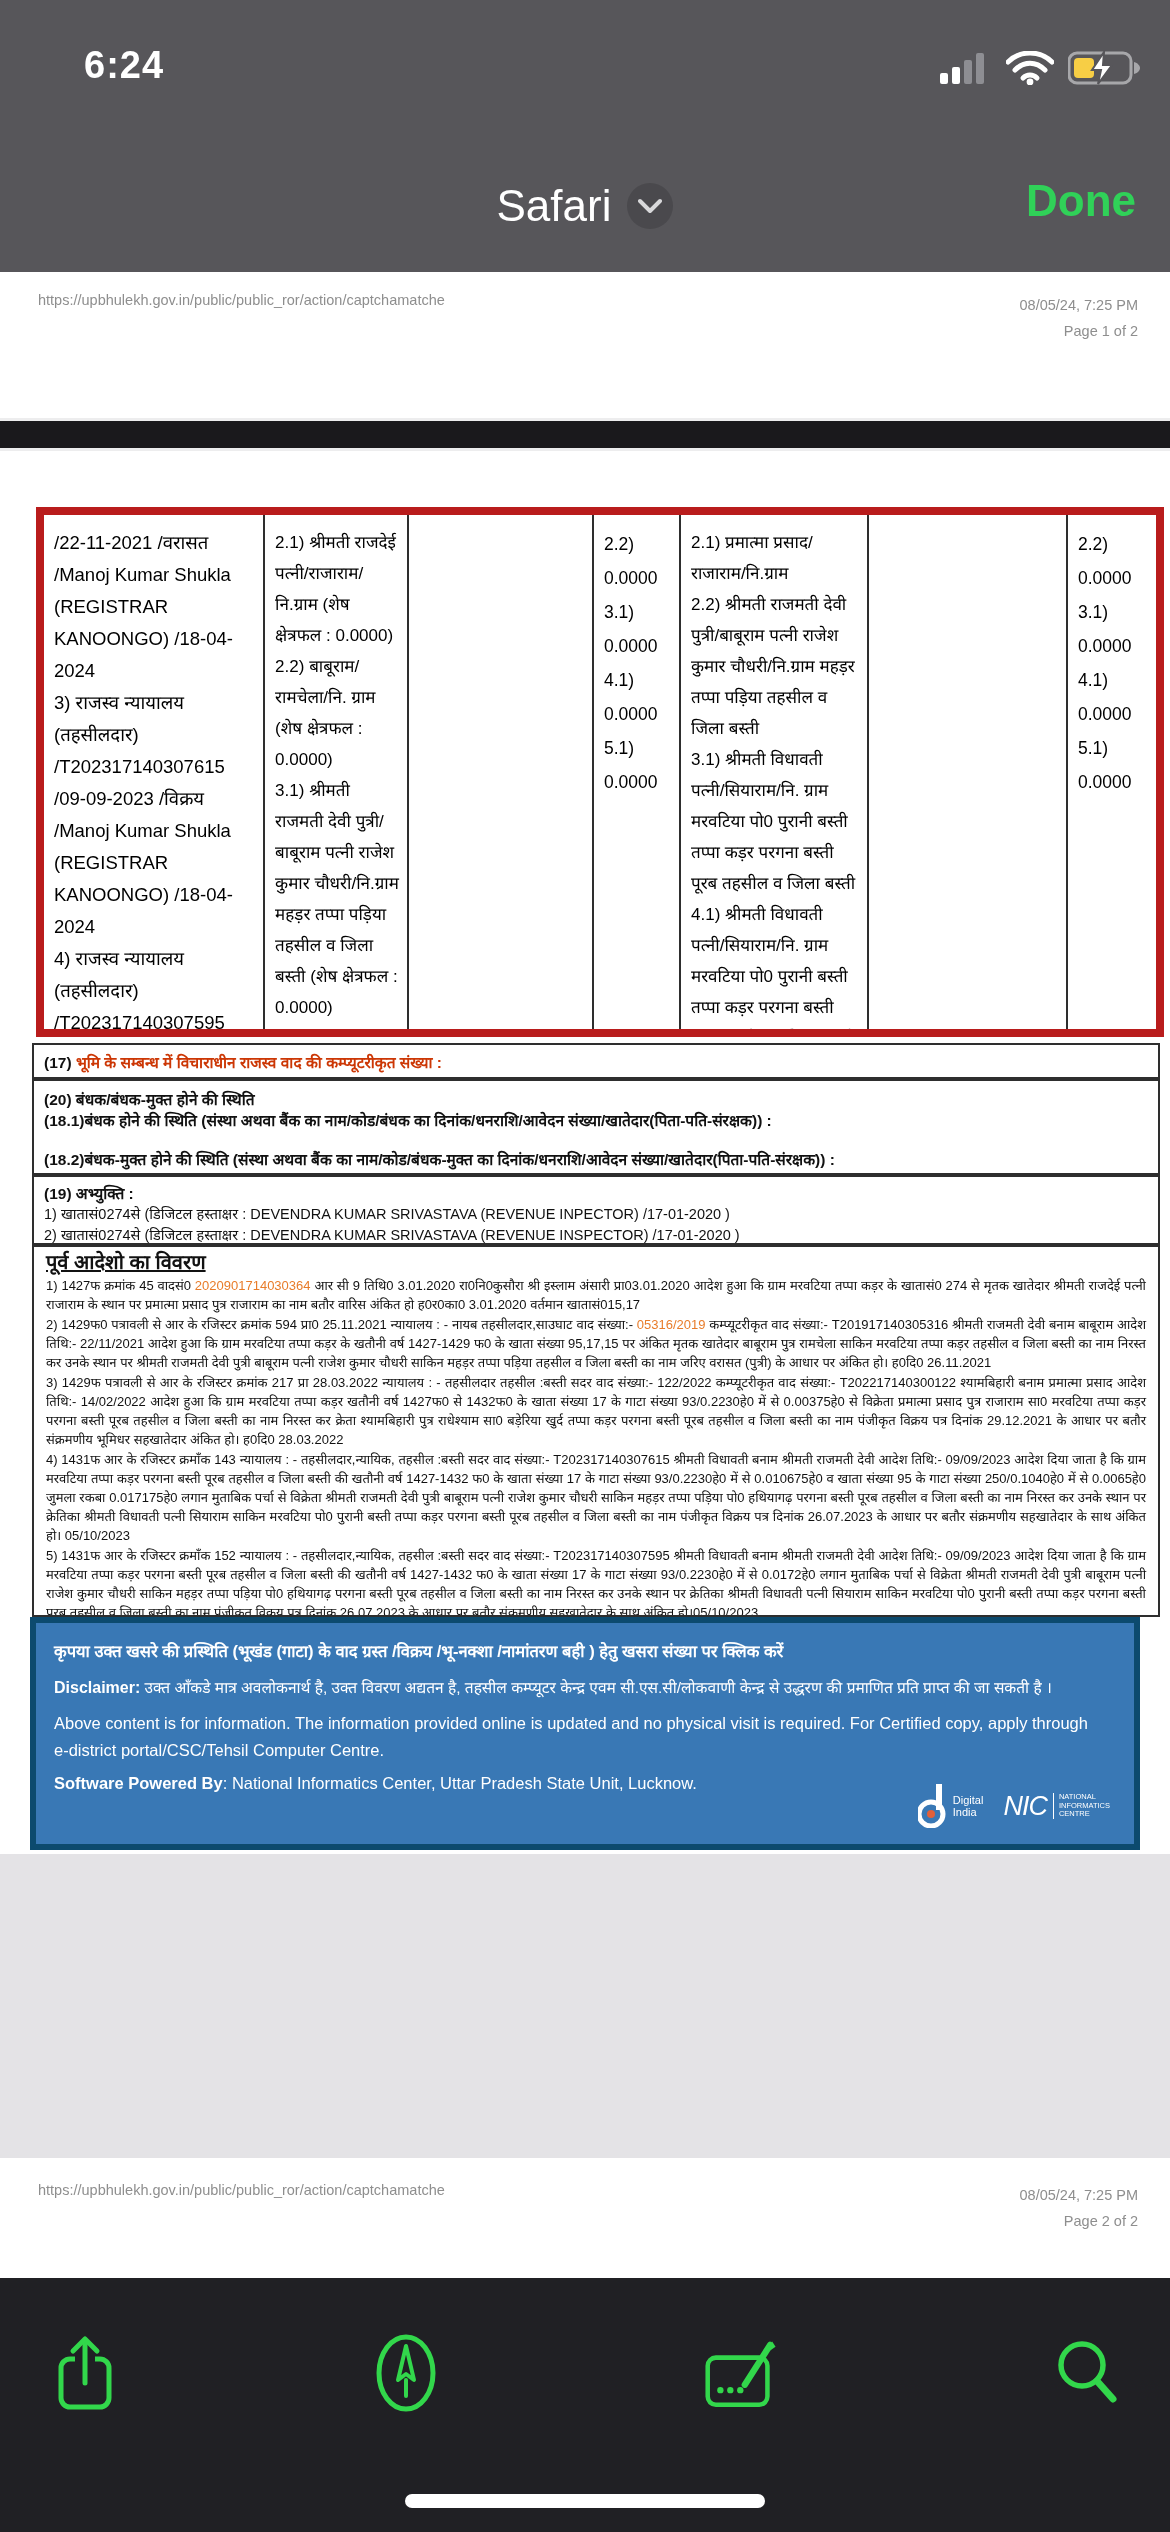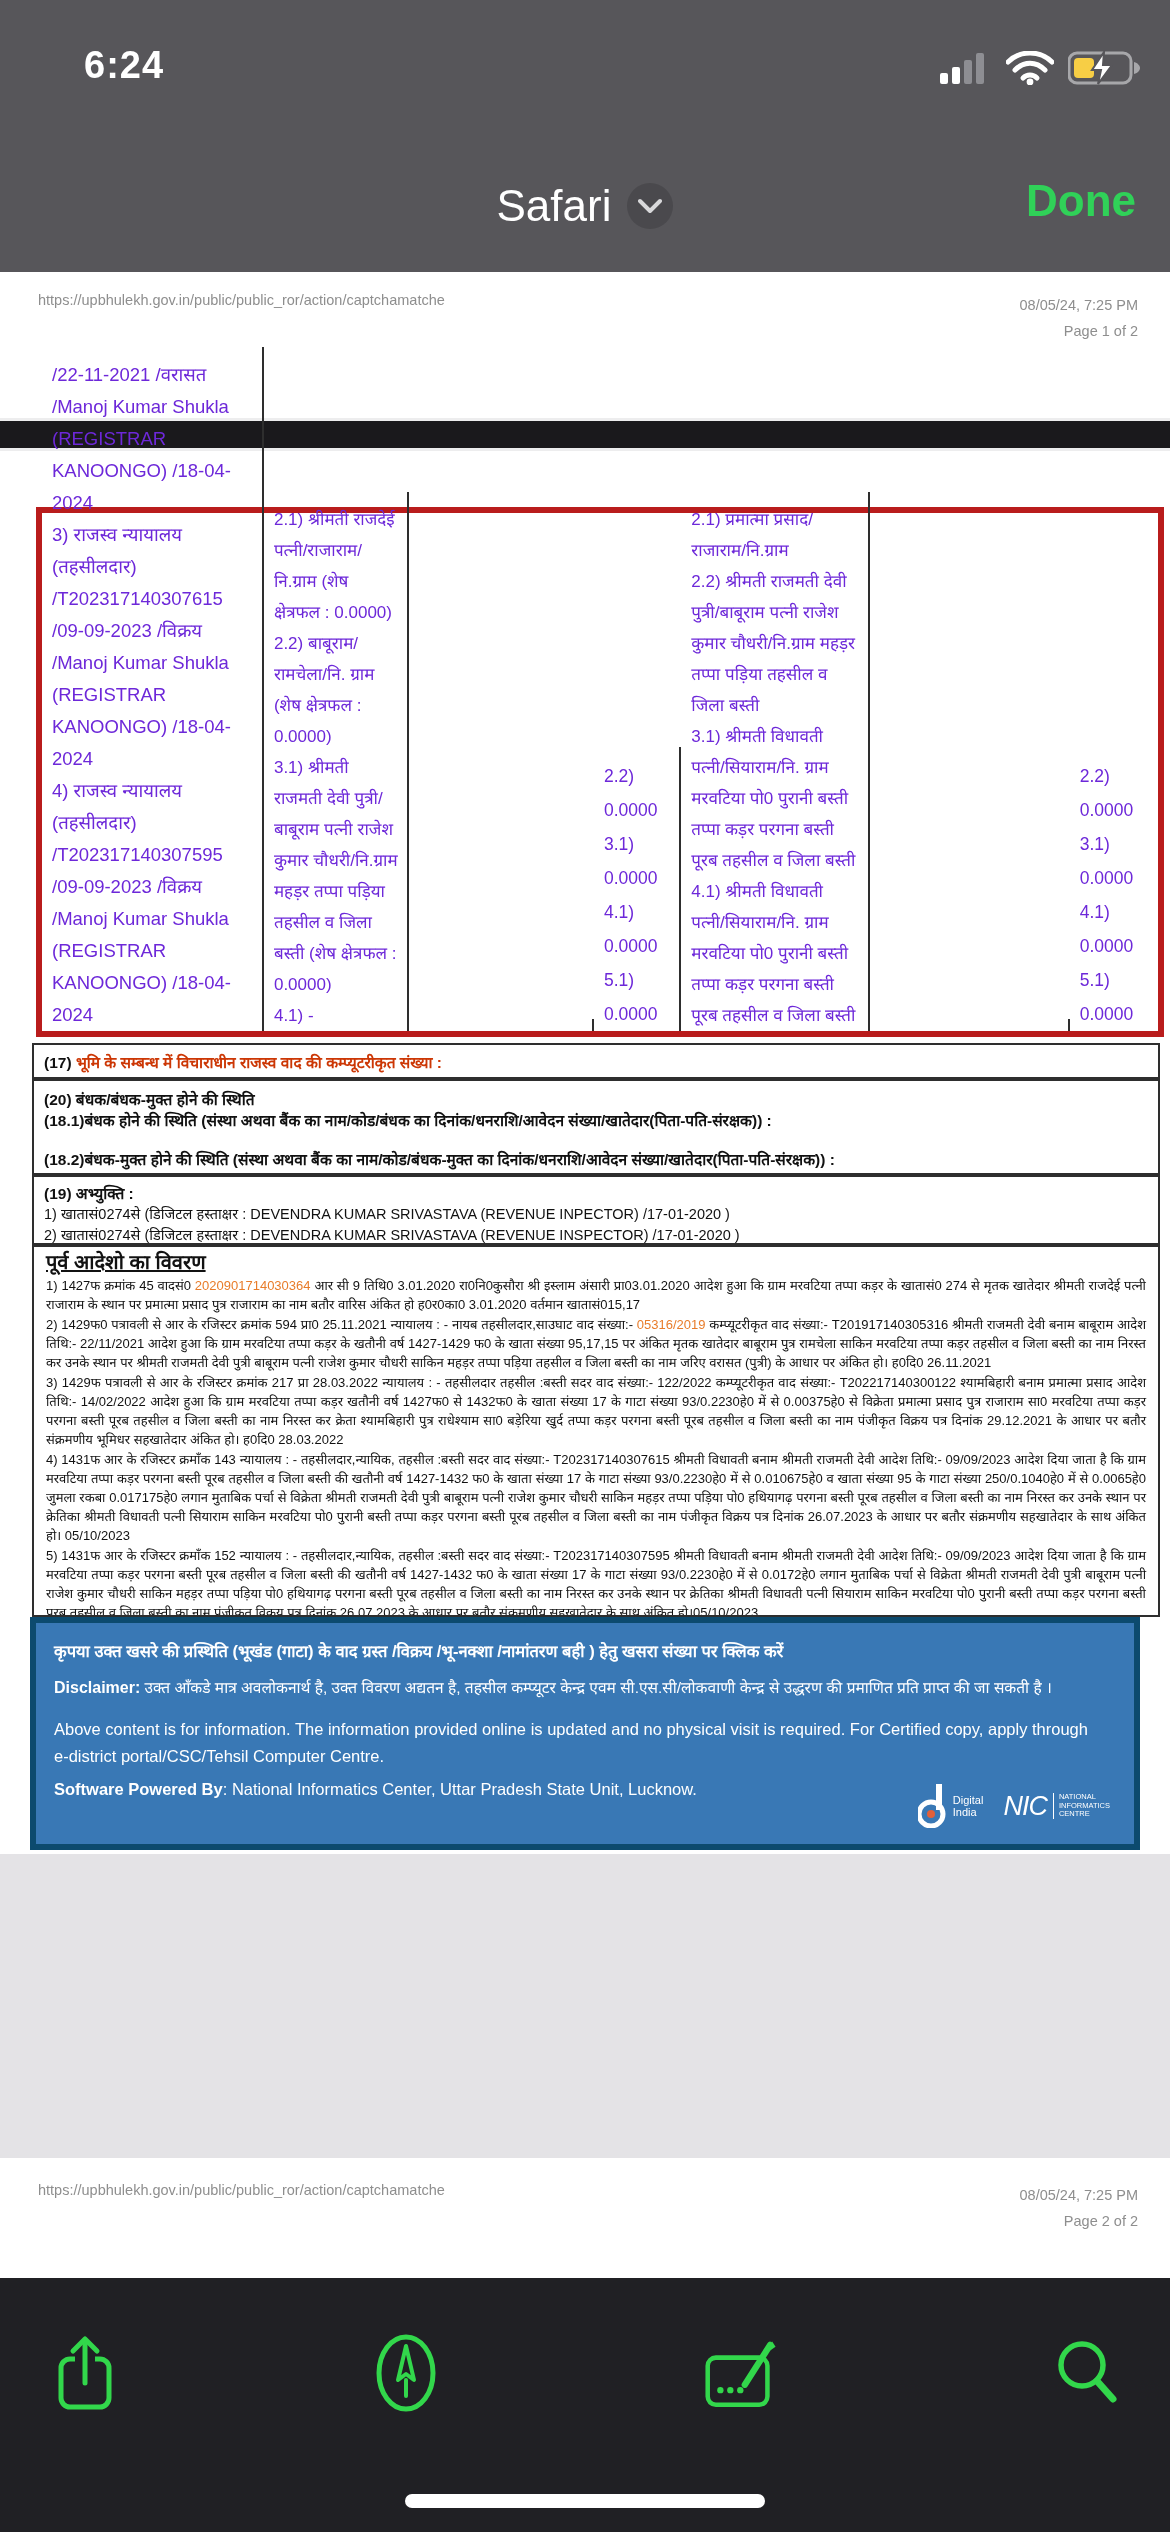--- a/index.html
+++ b/index.html
@@ -12,21 +12,21 @@
   .sheet-title-row{position:absolute;left:0;top:176px;width:100%;height:60px;display:flex;align-items:center;justify-content:center;gap:16px;}
   .sheet-title{font-size:44px;color:#ffffff;font-weight:400;}
   .chev-circle{width:46px;height:46px;border-radius:50%;background:#4a494d;display:flex;align-items:center;justify-content:center;}
   .done-btn{position:absolute;right:34px;top:176px;font-size:44px;color:#30d158;font-weight:600;}
   
   .pg-head{position:absolute;left:0;width:1170px;font-size:14.5px;color:#8e8e8e;}
   .pg-url{position:absolute;left:38px;top:0;}
   .pg-right{position:absolute;right:32px;top:0;text-align:right;line-height:26px;}
   .band-black{position:absolute;left:0;top:421px;width:1170px;height:27px;background:#1a191c;box-shadow:0 -3px 0 #ededee,0 3px 0 #ededee;}
   
-  .rtable{position:absolute;left:36px;top:507px;width:1128px;height:530px;display:flex;border:6px solid #b91c1c;box-sizing:border-box;color:#6d28d9;align-items:flex-end;}
+  .rtable{position:absolute;left:36px;top:507px;width:1128px;height:530px;display:flex;border:8px solid #b91c1c;box-sizing:border-box;color:#000000;}
   .rcol{box-sizing:border-box;border-right:2px solid #2e2e2e;padding:12px 8px 0 10px;overflow:hidden;}
   .rcol:last-child{border-right:none;}
   .col-a{width:224px;font-size:18.5px;line-height:32px;}
   .col-b{width:146px;font-size:17px;line-height:31px;}
   .col-c{width:187px;}
   .col-d{width:88px;font-size:17.5px;line-height:34px;}
   .col-e{width:190px;font-size:17px;line-height:31px;}
   .col-f{width:202px;}
   .col-g{width:89px;font-size:17.5px;line-height:34px;}
   
@@ -38,21 +38,21 @@
   .sec19{top:1175px;height:70px;padding:5px 10px 0 10px;font-size:15px;}
   .sec19 .hd{font-weight:700;font-size:15.5px;}
   .sec19 .itm{font-size:14.5px;line-height:21px;}
   .orders{top:1245px;height:372px;padding:6px 12px 0 12px;font-size:13px;line-height:19px;overflow:hidden;}
   .orders .hd{font-weight:700;font-size:20px;text-decoration:underline;margin-bottom:4px;}
   .order-item{text-align:justify;margin:0 0 1px 0;}
   .case-link{color:#e87c2a;}
   
   .blue-box{position:absolute;left:30px;top:1617px;width:1110px;height:233px;background:#3978b5;border:6px solid #0c4a6e;box-sizing:border-box;color:#fff;padding:16px 19px 0 18px;}
   .bb-l1{font-weight:700;font-size:16.5px;margin-bottom:14px;}
-  .bb-dis{font-size:15.5px;margin-bottom:18px;}
+  .bb-dis{font-size:15.5px;margin-bottom:12px;}
   .bb-dis b{font-size:16px;}
   .bb-en{font-size:16.5px;line-height:27px;margin-bottom:10px;width:1050px;}
   .bb-sw{font-size:16.5px;}
   .logos{position:absolute;right:24px;bottom:16px;display:flex;align-items:center;gap:20px;}
   .di-logo{display:flex;align-items:center;gap:5px;}
   .di-text{font-size:11px;line-height:12px;color:#fff;}
   .nic-logo{display:flex;align-items:center;gap:6px;}
   .nic-word{font-size:27px;font-weight:400;font-style:italic;letter-spacing:-1px;}
   .nic-sub{font-size:7.5px;line-height:8.5px;border-left:1.5px solid #fff;padding-left:5px;}
   .gray-band{position:absolute;left:0;top:1854px;width:1170px;height:304px;background:#e4e3e6;}

